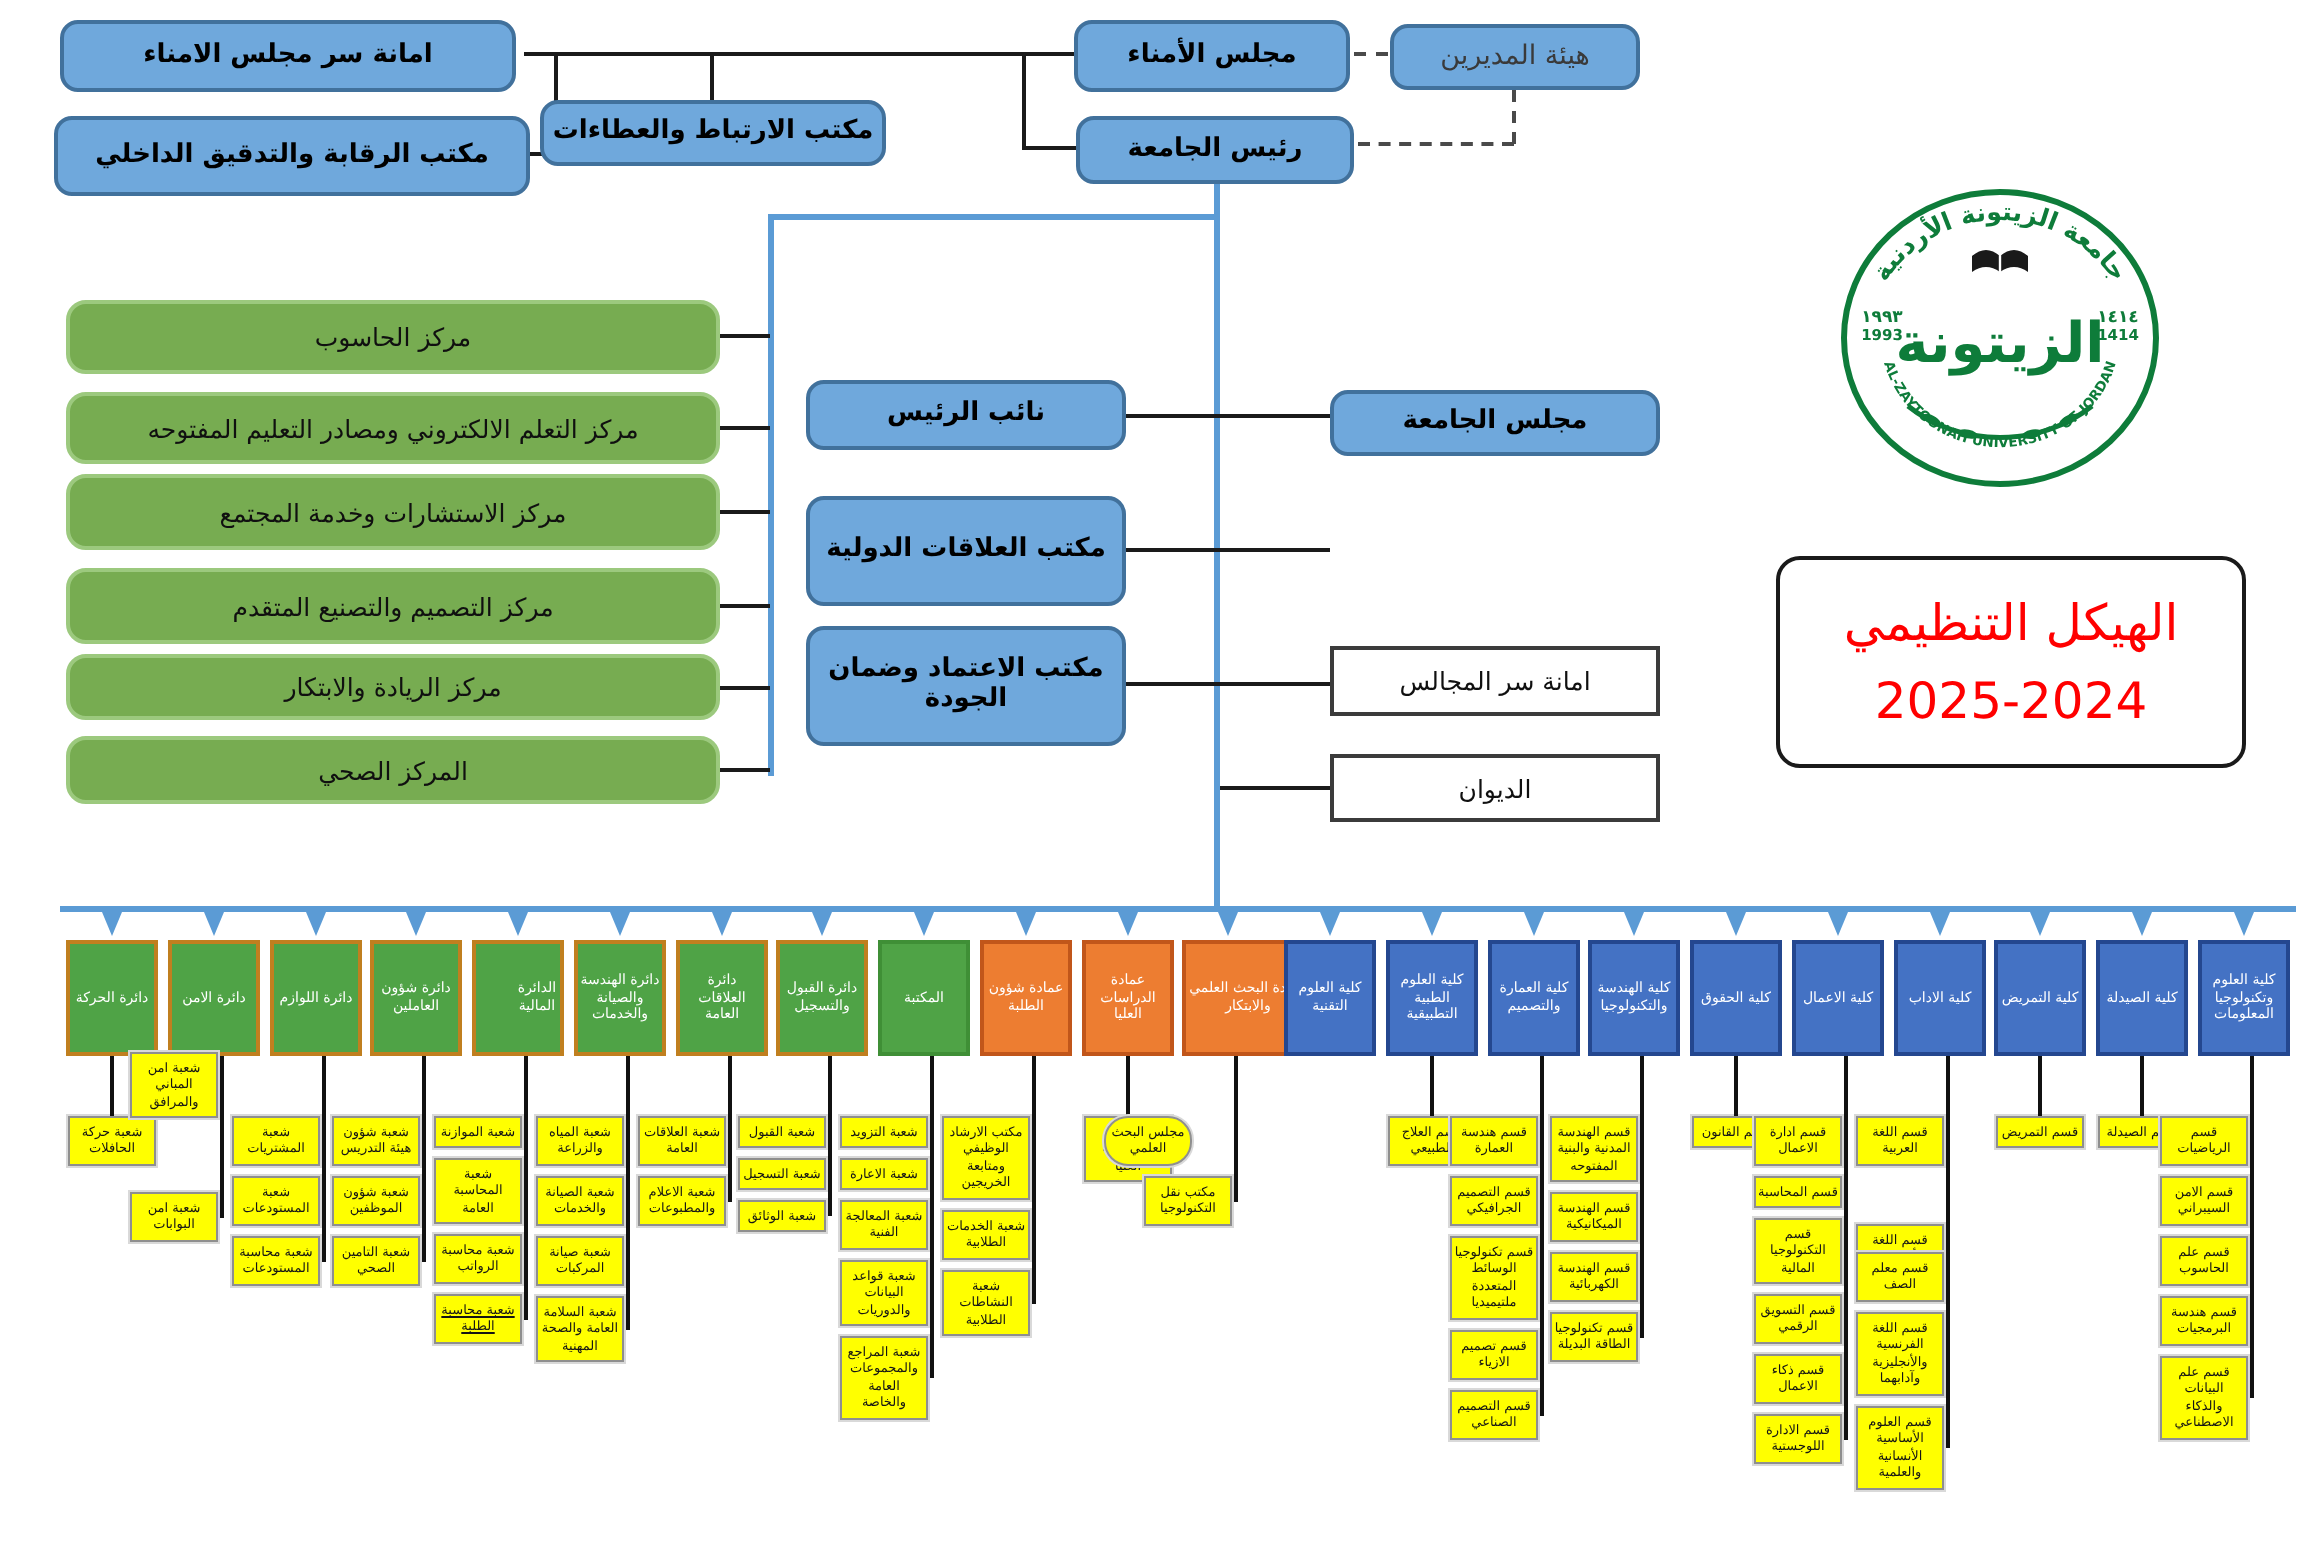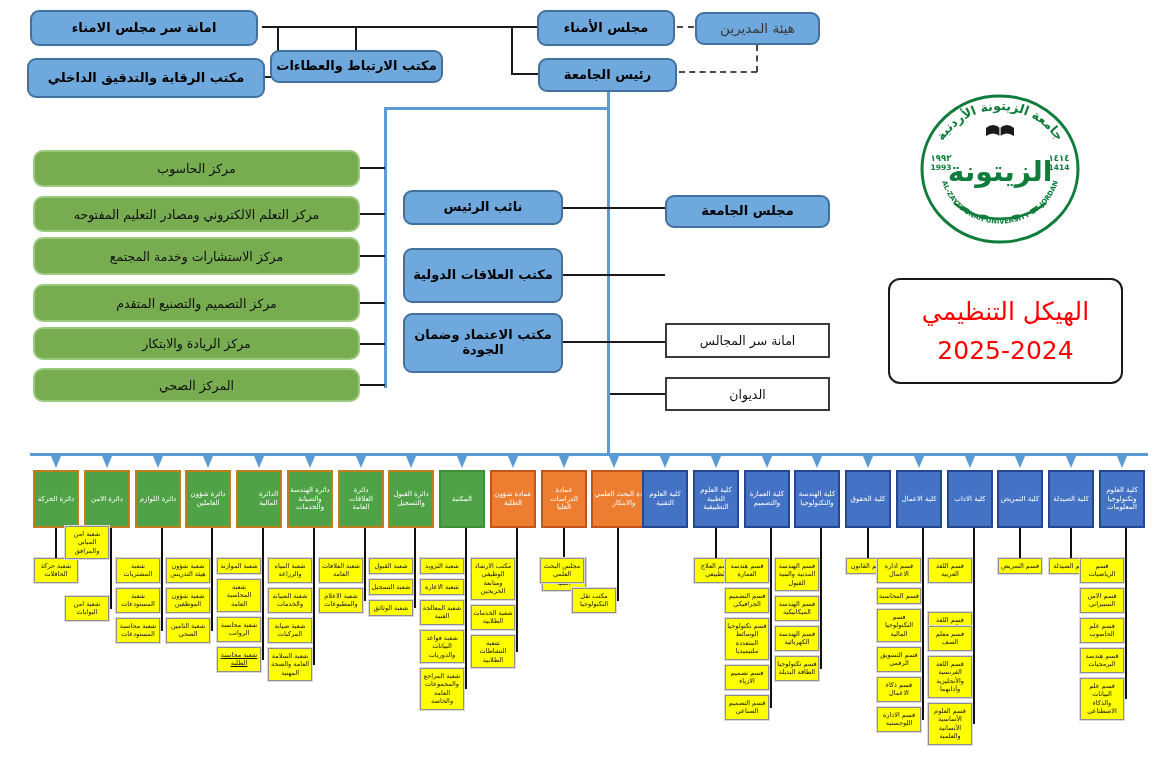--- a/index.html
+++ b/index.html
@@ -184,40 +184,40 @@
     <div class="ybox" style="left: 471px; top: 558px;">مكتب الارشاد الوظيفي ومتابعة الخريجين</div>
     <div class="ybox" style="left: 471px; top: 605px;">شعبة الخدمات الطلابية</div>
     <div class="ybox" style="left: 471px; top: 635px;">شعبة النشاطات الطلابية</div>
     <div class="cline" style="left: 516px; top: 528px; height: 123.5px;"></div>
     <div class="barrow" style="left: 559px; top: 456px;"></div>
     <div class="bhdr" style="left: 541px; top: 470px; width: 46px; height: 58px; background: rgb(237, 125, 49); border-color: rgb(193, 86, 26);">عمادة الدراسات العليا</div>
     <div class="ybox" style="left: 542px; top: 558px;">مجلس الدراسات العليا</div>
     <div class="cline" style="left: 563px; top: 528px; height: 30px;"></div>
     <div class="barrow" style="left: 609px; top: 456px;"></div>
     <div class="bhdr" style="left: 591px; top: 470px; width: 66px; height: 58px; background: rgb(237, 125, 49); border-color: rgb(193, 86, 26);">عمادة البحث العلمي والابتكار</div>
-    <div class="ybox" style="left: 540px; top: 558px;">مجلس البحث العلمي</div>
+    <div class="ybox" style="left: 552px; top: 558px; border-radius: 12px;">مجلس البحث العلمي</div>
     <div class="ybox" style="left: 572px; top: 588px;">مكتب نقل التكنولوجيا</div>
     <div class="cline" style="left: 617px; top: 528px; height: 72.5px;"></div>
     <div class="barrow" style="left: 660px; top: 456px;"></div>
     <div class="bhdr" style="left: 642px; top: 470px; width: 46px; height: 58px; background: rgb(68, 114, 196); border-color: rgb(36, 71, 143);">كلية العلوم التقنية</div>
     <div class="barrow" style="left: 711px; top: 456px;"></div>
     <div class="bhdr" style="left: 693px; top: 470px; width: 46px; height: 58px; background: rgb(68, 114, 196); border-color: rgb(36, 71, 143);">كلية العلوم الطبية التطبيقية</div>
     <div class="ybox" style="left: 694px; top: 558px;">قسم العلاج الطبيعي</div>
     <div class="cline" style="left: 715px; top: 528px; height: 30px;"></div>
     <div class="barrow" style="left: 762px; top: 456px;"></div>
     <div class="bhdr" style="left: 744px; top: 470px; width: 46px; height: 58px; background: rgb(68, 114, 196); border-color: rgb(36, 71, 143);">كلية العمارة والتصميم</div>
     <div class="ybox" style="left: 725px; top: 558px;">قسم هندسة العمارة</div>
     <div class="ybox" style="left: 725px; top: 588px;">قسم التصميم الجرافيكي</div>
     <div class="ybox" style="left: 725px; top: 618px;">قسم تكنولوجيا الوسائط المتعددة ملتيميديا</div>
     <div class="ybox" style="left: 725px; top: 665px;">قسم تصميم الازياء</div>
     <div class="ybox" style="left: 725px; top: 695px;">قسم التصميم الصناعي</div>
     <div class="cline" style="left: 770px; top: 528px; height: 179.5px;"></div>
     <div class="barrow" style="left: 812px; top: 456px;"></div>
     <div class="bhdr" style="left: 794px; top: 470px; width: 46px; height: 58px; background: rgb(68, 114, 196); border-color: rgb(36, 71, 143);">كلية الهندسة والتكنولوجيا</div>
-    <div class="ybox" style="left: 775px; top: 558px;">قسم الهندسة المدنية والبنية القبول</div>
+    <div class="ybox" style="left: 775px; top: 558px;">قسم الهندسة المدنية والبنية المفتوحه</div>
     <div class="ybox" style="left: 775px; top: 596px;">قسم الهندسة الميكانيكية</div>
     <div class="ybox" style="left: 775px; top: 626px;">قسم الهندسة الكهربائية</div>
     <div class="ybox" style="left: 775px; top: 656px;">قسم تكنولوجيا الطاقة البديلة</div>
     <div class="cline" style="left: 820px; top: 528px; height: 140.5px;"></div>
     <div class="barrow" style="left: 863px; top: 456px;"></div>
     <div class="bhdr" style="left: 845px; top: 470px; width: 46px; height: 58px; background: rgb(68, 114, 196); border-color: rgb(36, 71, 143);">كلية الحقوق</div>
     <div class="ybox" style="left: 846px; top: 558px;">قسم القانون</div>
     <div class="cline" style="left: 867px; top: 528px; height: 30px;"></div>
     <div class="barrow" style="left: 914px; top: 456px;"></div>
     <div class="bhdr" style="left: 896px; top: 470px; width: 46px; height: 58px; background: rgb(68, 114, 196); border-color: rgb(36, 71, 143);">كلية الاعمال</div>

